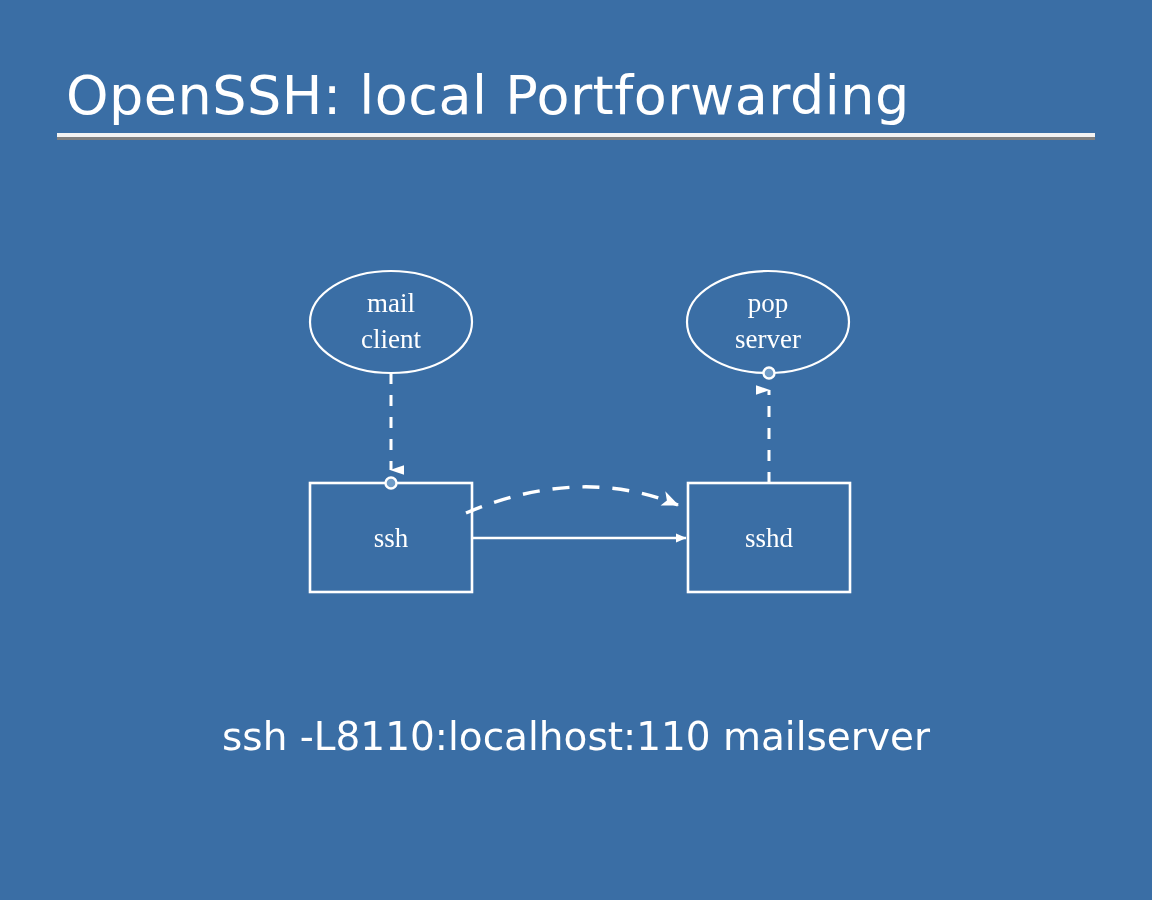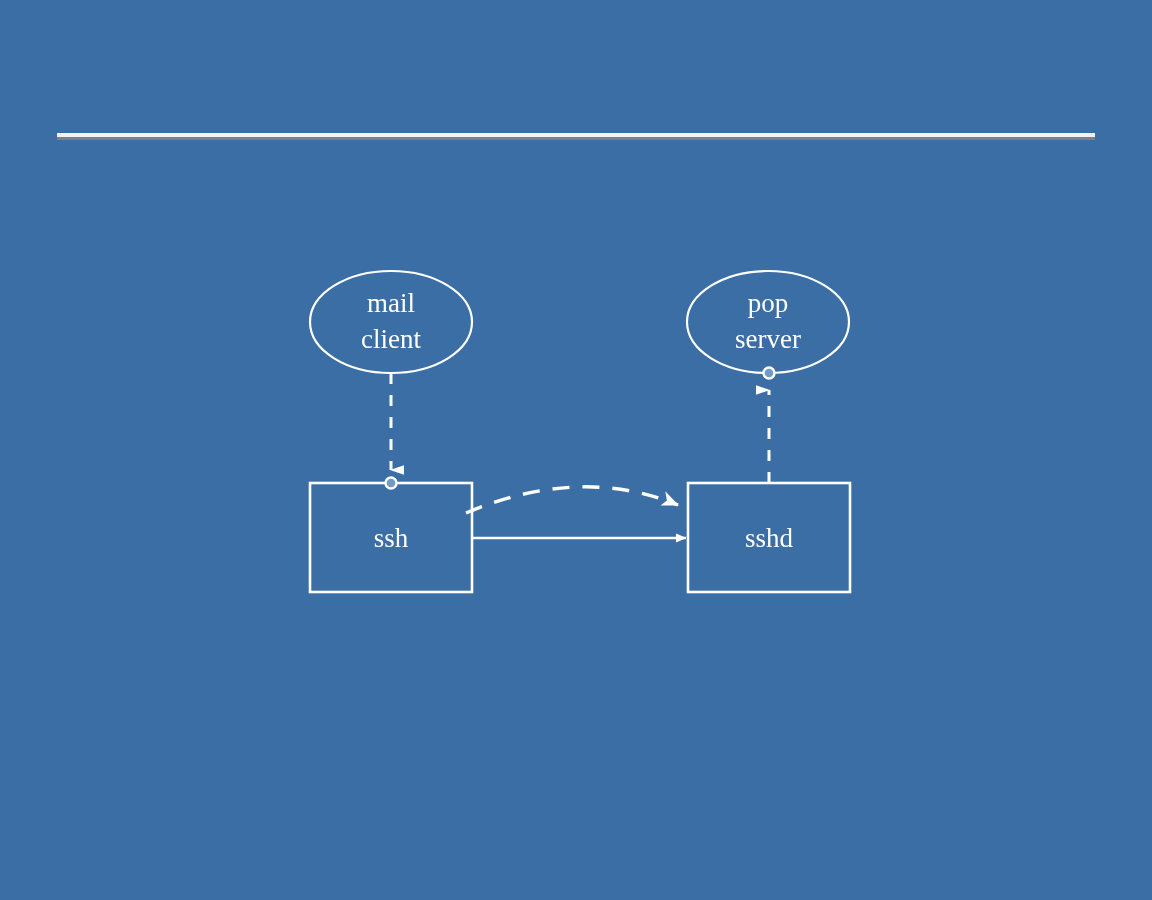--- a/index.html
+++ b/index.html
@@ -84,20 +84,21 @@
     line-height: 50px;
     white-space: nowrap;
     font-family: "DejaVu Sans", sans-serif;
   }
 </style>
 </head>
 <body>
 
 <div id="slide">
 
+  <div id="slide-title">OpenSSH: local Portforwarding</div>
 
   <div id="title-rule">
     <div class="hi"></div>
     <div class="lo"></div>
   </div>
 
   <svg id="diagram" viewBox="0 0 1152 900">
     <defs>
       <marker id="arrow-solid" markerWidth="12" markerHeight="12" refX="10.5" refY="5" orient="auto" markerUnits="userSpaceOnUse">
         <path d="M0,0.4 L11,5 L0,9.6 z" fill="#ffffff"></path>
@@ -147,14 +148,15 @@
 
     <g>
       <path d="M 466,513 Q 580,465 678,505" fill="none" stroke="#ffffff" stroke-width="3.4" stroke-dasharray="17 13" marker-end="url(#arrow-curve)"></path>
     </g>
 
     <g>
       <line x1="472" y1="538" x2="686" y2="538" stroke="#ffffff" stroke-width="2.6" marker-end="url(#arrow-solid)"></line>
     </g>
   </svg>
 
+  <div id="command-caption">ssh -L8110:localhost:110 mailserver</div>
 
 </div>
 
 </body></html>

